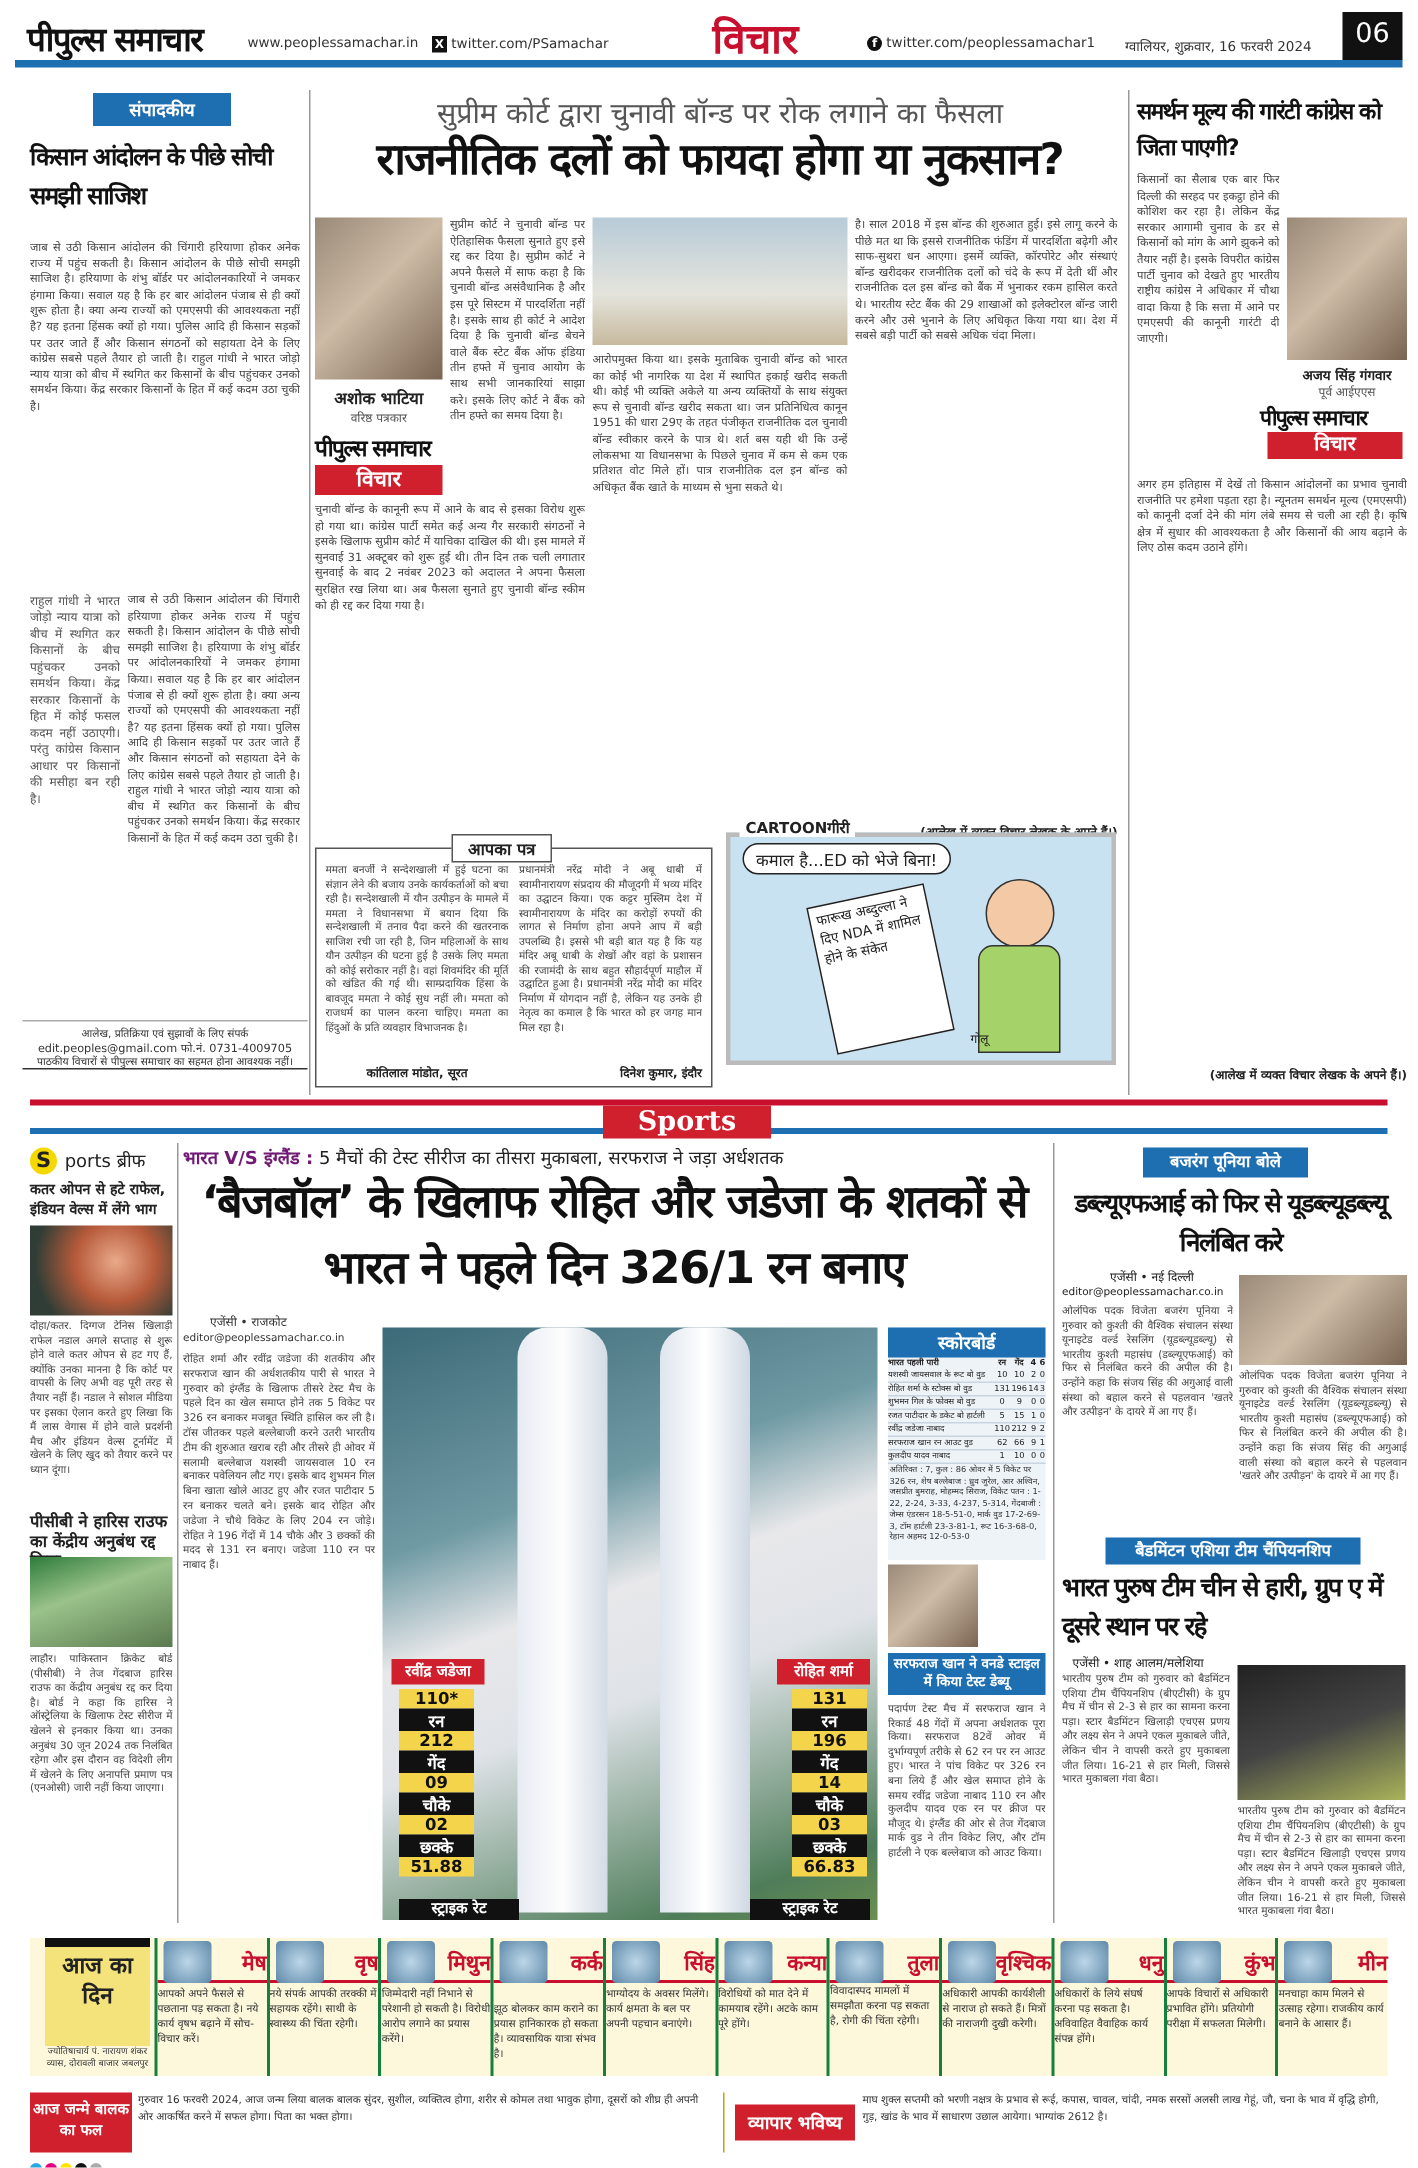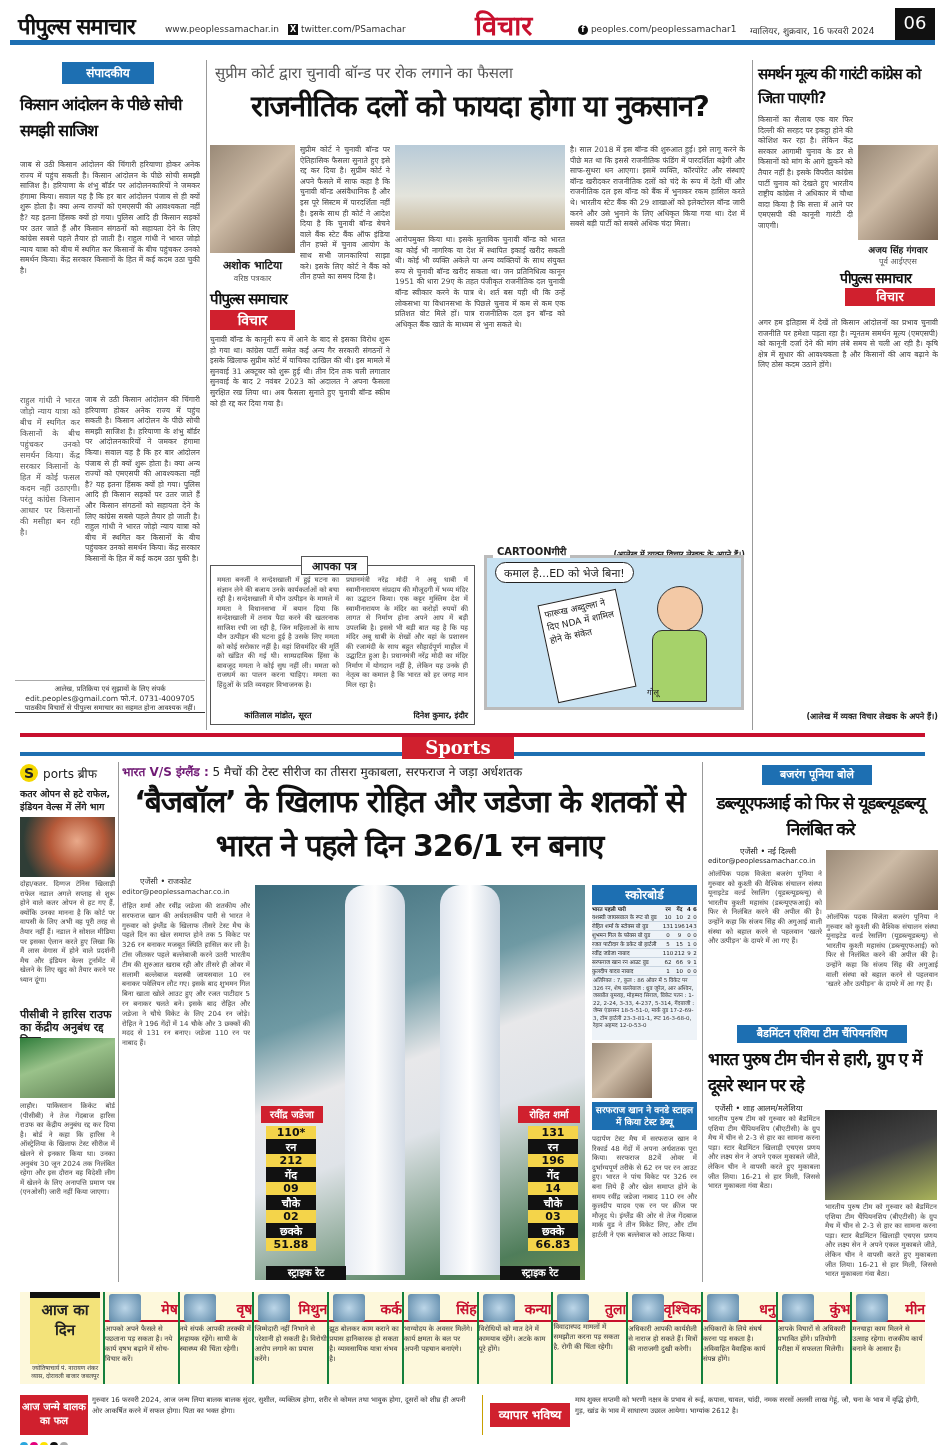--- a/index.html
+++ b/index.html
@@ -34,40 +34,40 @@
     <span>पीपुल्स समाचार</span>
   </div>
   <div class="abs small-link" style="left:155px;top:16px">www.peoplessamachar.in</div>
   <div class="abs small-link" style="left:278px;top:16px">
     <span style="display:inline-block;width:10px;height:11px;background:#111;color:#fff;font-size:8px;line-height:11px;text-align:center;font-weight:bold">X</span>
     <span>twitter.com/PSamachar</span>
   </div>
   <div class="abs section-red" style="left:465px;top:-2px;font-size:27px">विचार</div>
   <div class="abs small-link" style="left:568px;top:16px">
     <span style="display:inline-block;width:10px;height:10px;border-radius:50%;background:#111;color:#fff;font-size:8px;line-height:10px;text-align:center;font-weight:bold">f</span>
-    <span>peoples.com/peoplessamachar1</span>
+    <span>twitter.com/peoplessamachar1</span>
   </div>
   <div class="abs small-link" style="left:740px;top:16px">ग्वालियर, शुक्रवार, 16 फरवरी 2024</div>
   <div class="abs page-no" style="left:885px;top:0;width:40px;height:32px">06</div>
 </div>
 <div class="abs" id="header-bar"></div>
 
 <div class="abs tag" style="left:62px;top:62px;width:92px;height:22px;line-height:22px;font-size:12px">संपादकीय</div>
 <div class="abs head-xl" style="left:20px;top:92px;width:180px;font-size:16px;line-height:26px">किसान आंदोलन के पीछे सोची समझी साजिश</div>
 <div class="abs txt" style="left:20px;top:160px;width:180px;height:230px">जाब से उठी किसान आंदोलन की चिंगारी हरियाणा होकर अनेक राज्य में पहुंच सकती है। किसान आंदोलन के पीछे सोची समझी साजिश है। हरियाणा के शंभु बॉर्डर पर आंदोलनकारियों ने जमकर हंगामा किया। सवाल यह है कि हर बार आंदोलन पंजाब से ही क्यों शुरू होता है। क्या अन्य राज्यों को एमएसपी की आवश्यकता नहीं है? यह इतना हिंसक क्यों हो गया। पुलिस आदि ही किसान सड़कों पर उतर जाते हैं और किसान संगठनों को सहायता देने के लिए कांग्रेस सबसे पहले तैयार हो जाती है। राहुल गांधी ने भारत जोड़ो न्याय यात्रा को बीच में स्थगित कर किसानों के बीच पहुंचकर उनको समर्थन किया। केंद्र सरकार किसानों के हित में कई कदम उठा चुकी है।</div>
 <div class="abs txt" style="left:20px;top:395px;width:60px;height:225px;font-size:8px;line-height:11px;color:#555">राहुल गांधी ने भारत जोड़ो न्याय यात्रा को बीच में स्थगित कर किसानों के बीच पहुंचकर उनको समर्थन किया। केंद्र सरकार किसानों के हित में कोई फसल कदम नहीं उठाएगी। परंतु कांग्रेस किसान आधार पर किसानों की मसीहा बन रही है।</div>
 <div class="abs txt" style="left:85px;top:395px;width:115px;height:225px">जाब से उठी किसान आंदोलन की चिंगारी हरियाणा होकर अनेक राज्य में पहुंच सकती है। किसान आंदोलन के पीछे सोची समझी साजिश है। हरियाणा के शंभु बॉर्डर पर आंदोलनकारियों ने जमकर हंगामा किया। सवाल यह है कि हर बार आंदोलन पंजाब से ही क्यों शुरू होता है। क्या अन्य राज्यों को एमएसपी की आवश्यकता नहीं है? यह इतना हिंसक क्यों हो गया। पुलिस आदि ही किसान सड़कों पर उतर जाते हैं और किसान संगठनों को सहायता देने के लिए कांग्रेस सबसे पहले तैयार हो जाती है। राहुल गांधी ने भारत जोड़ो न्याय यात्रा को बीच में स्थगित कर किसानों के बीच पहुंचकर उनको समर्थन किया। केंद्र सरकार किसानों के हित में कई कदम उठा चुकी है।</div>
 <div class="abs" style="left:15px;top:680px;width:190px;height:45px;border-top:1px solid #aaa;text-align:center">
   <div style="font-size:7px;color:#333;margin-top:3px">आलेख, प्रतिक्रिया एवं सुझावों के लिए संपर्क</div>
   <div style="font-size:7.5px;color:#333">edit.peoples@gmail.com फो.नं. 0731-4009705</div>
   <div style="font-size:7px;color:#333;border-bottom:1px solid #333">पाठकीय विचारों से पीपुल्स समाचार का सहमत होना आवश्यक नहीं।</div>
 </div>
 <div class="abs" style="left:206px;top:60px;width:1px;height:670px;background:#999"></div>
 
-<div class="abs" style="left:215px;top:62px;width:530px;text-align:left;font-size:15px;color:#555">सुप्रीम कोर्ट द्वारा चुनावी बॉन्ड पर रोक लगाने का फैसला</div>
+<div class="abs" style="left:215px;top:62px;width:530px;text-align:center;font-size:19px;color:#555">सुप्रीम कोर्ट द्वारा चुनावी बॉन्ड पर रोक लगाने का फैसला</div>
 <div class="abs head-xl" style="left:210px;top:86px;width:540px;text-align:center;font-size:29px;line-height:40px">राजनीतिक दलों को फायदा होगा या नुकसान?</div>
 <div class="abs photo" style="left:210px;top:145px;width:85px;height:108px"></div>
 <div class="abs" style="left:210px;top:257px;width:85px;text-align:center;font-size:11px;font-weight:bold">अशोक भाटिया</div>
 <div class="abs" style="left:210px;top:272px;width:85px;text-align:center;font-size:8px;color:#555">वरिष्ठ पत्रकार</div>
 <div class="abs logo" style="left:210px;top:288px;font-size:15px">पीपुल्स समाचार</div>
 <div class="abs redbox" style="left:210px;top:310px;width:85px;height:20px;line-height:20px;font-size:14px">विचार</div>
 <div class="abs txt" style="left:300px;top:145px;width:90px;height:185px">सुप्रीम कोर्ट ने चुनावी बॉन्ड पर ऐतिहासिक फैसला सुनाते हुए इसे रद्द कर दिया है। सुप्रीम कोर्ट ने अपने फैसले में साफ कहा है कि चुनावी बॉन्ड असंवैधानिक है और इस पूरे सिस्टम में पारदर्शिता नहीं है। इसके साथ ही कोर्ट ने आदेश दिया है कि चुनावी बॉन्ड बेचने वाले बैंक स्टेट बैंक ऑफ इंडिया तीन हफ्ते में चुनाव आयोग के साथ सभी जानकारियां साझा करे। इसके लिए कोर्ट ने बैंक को तीन हफ्ते का समय दिया है।</div>
 <div class="abs" style="left:395px;top:145px;width:170px;height:85px;background:linear-gradient(180deg,#b8cbd8,#e4e4dc 60%,#c7b99e)"></div>
 <div class="abs txt" style="left:210px;top:335px;width:180px;height:210px">चुनावी बॉन्ड के कानूनी रूप में आने के बाद से इसका विरोध शुरू हो गया था। कांग्रेस पार्टी समेत कई अन्य गैर सरकारी संगठनों ने इसके खिलाफ सुप्रीम कोर्ट में याचिका दाखिल की थी। इस मामले में सुनवाई 31 अक्टूबर को शुरू हुई थी। तीन दिन तक चली लगातार सुनवाई के बाद 2 नवंबर 2023 को अदालत ने अपना फैसला सुरक्षित रख लिया था। अब फैसला सुनाते हुए चुनावी बॉन्ड स्कीम को ही रद्द कर दिया गया है।</div>
 <div class="abs txt" style="left:395px;top:235px;width:170px;height:310px">आरोपमुक्त किया था। इसके मुताबिक चुनावी बॉन्ड को भारत का कोई भी नागरिक या देश में स्थापित इकाई खरीद सकती थी। कोई भी व्यक्ति अकेले या अन्य व्यक्तियों के साथ संयुक्त रूप से चुनावी बॉन्ड खरीद सकता था। जन प्रतिनिधित्व कानून 1951 की धारा 29ए के तहत पंजीकृत राजनीतिक दल चुनावी बॉन्ड स्वीकार करने के पात्र थे। शर्त बस यही थी कि उन्हें लोकसभा या विधानसभा के पिछले चुनाव में कम से कम एक प्रतिशत वोट मिले हों। पात्र राजनीतिक दल इन बॉन्ड को अधिकृत बैंक खाते के माध्यम से भुना सकते थे।</div>
@@ -263,21 +263,21 @@
       <div style="font-size: 7px; line-height: 10px; color: rgb(51, 51, 51); margin-top: 2px; overflow: hidden; height: 55px;">नये संपर्क आपकी तरक्की में सहायक रहेंगे। साथी के स्वास्थ्य की चिंता रहेगी।</div>
     </div>
     <div class="zbox" style="flex: 1 1 0%; position: relative; height: 92px;">
       <div class="zicon"></div>
       <div class="zname">मिथुन</div>
       <div style="font-size: 7px; line-height: 10px; color: rgb(51, 51, 51); margin-top: 2px; overflow: hidden; height: 55px;">जिम्मेदारी नहीं निभाने से परेशानी हो सकती है। विरोधी आरोप लगाने का प्रयास करेंगे।</div>
     </div>
     <div class="zbox" style="flex: 1 1 0%; position: relative; height: 92px;">
       <div class="zicon"></div>
       <div class="zname">कर्क</div>
-      <div style="font-size: 7px; line-height: 10px; color: rgb(51, 51, 51); margin-top: 2px; overflow: hidden; height: 55px;">झूठ बोलकर काम कराने का प्रयास हानिकारक हो सकता है। व्यावसायिक यात्रा संभव है।</div>
+      <div style="font-size: 7px; line-height: 10px; color: rgb(51, 51, 51); margin-top: 12px; overflow: hidden; height: 55px;">झूठ बोलकर काम कराने का प्रयास हानिकारक हो सकता है। व्यावसायिक यात्रा संभव है।</div>
     </div>
     <div class="zbox" style="flex: 1 1 0%; position: relative; height: 92px;">
       <div class="zicon"></div>
       <div class="zname">सिंह</div>
       <div style="font-size: 7px; line-height: 10px; color: rgb(51, 51, 51); margin-top: 2px; overflow: hidden; height: 55px;">भाग्योदय के अवसर मिलेंगे। कार्य क्षमता के बल पर अपनी पहचान बनाएंगे।</div>
     </div>
     <div class="zbox" style="flex: 1 1 0%; position: relative; height: 92px;">
       <div class="zicon"></div>
       <div class="zname">कन्या</div>
       <div style="font-size: 7px; line-height: 10px; color: rgb(51, 51, 51); margin-top: 2px; overflow: hidden; height: 55px;">विरोधियों को मात देने में कामयाब रहेंगे। अटके काम पूरे होंगे।</div>

